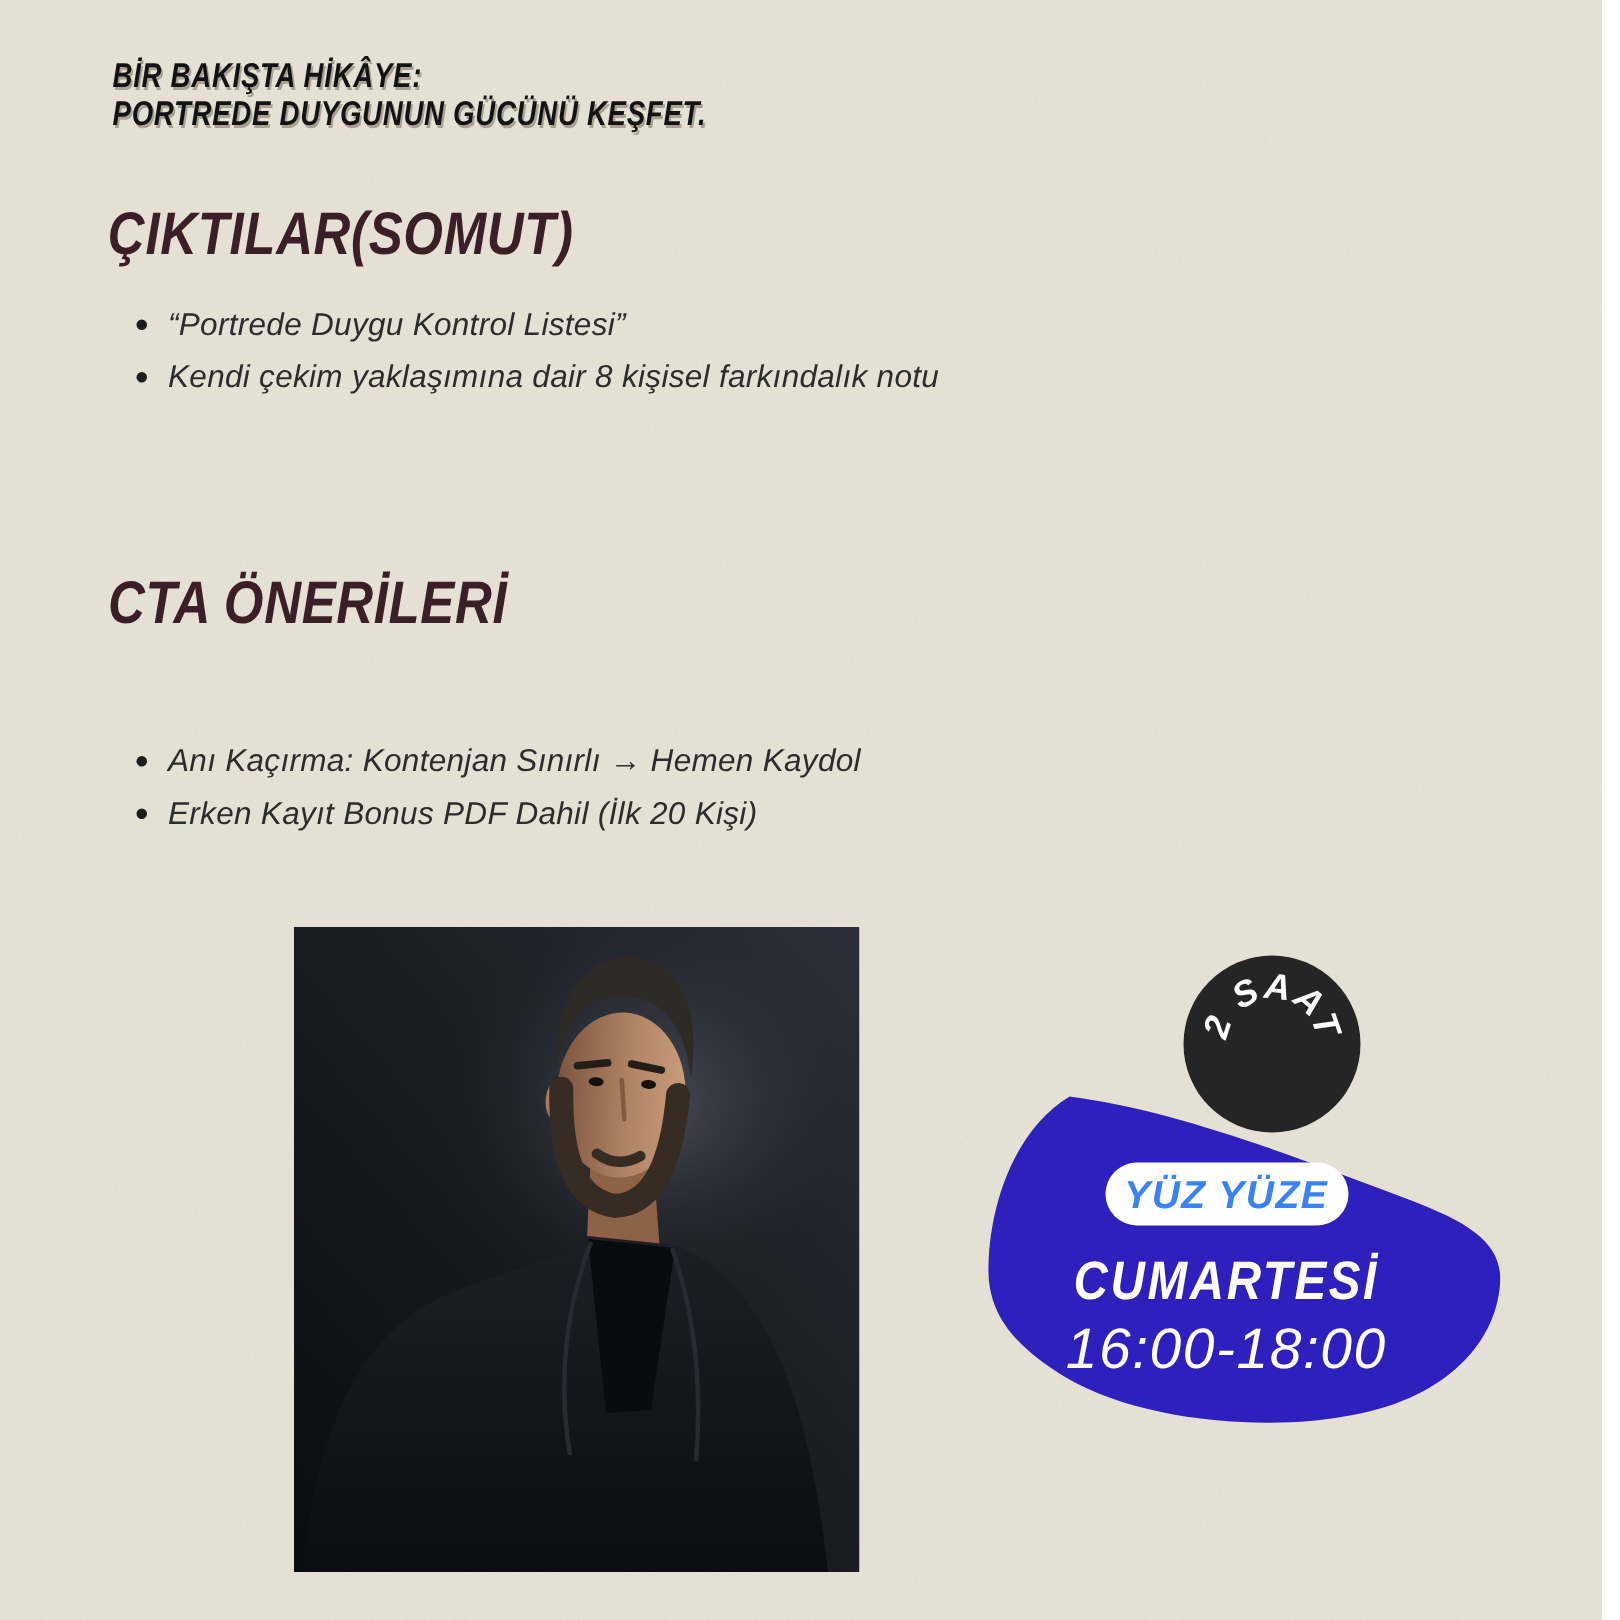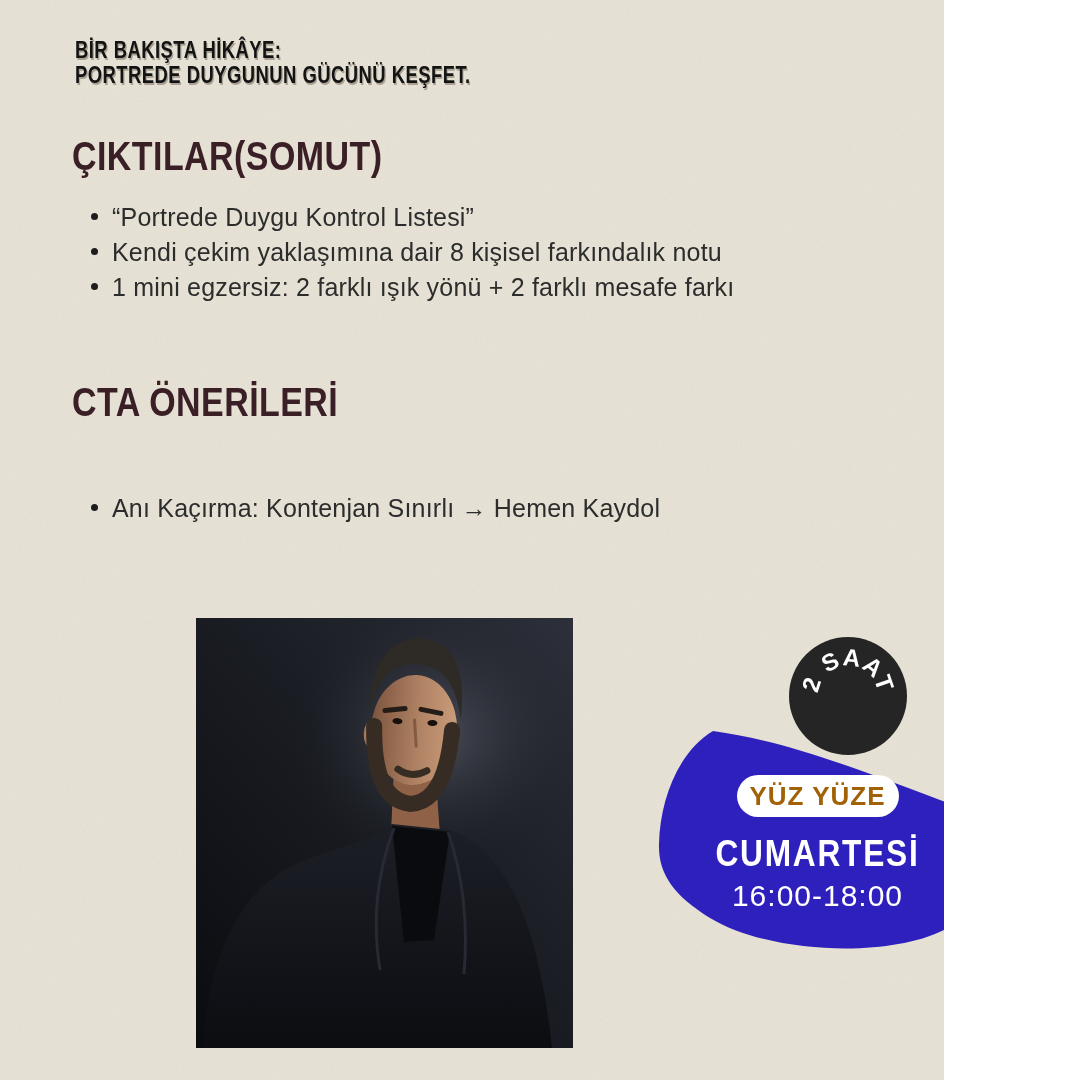--- a/index.html
+++ b/index.html
@@ -2,22 +2,22 @@
 <html><head>
 <meta charset="utf-8">
 <style>
   html,body{margin:0;padding:0;}
   body{
     width:1080px;height:1080px;
     font-family:"Liberation Sans","DejaVu Sans",sans-serif;
     -webkit-font-smoothing:antialiased;
   }
   .poster{
-    position:relative;width:944px;height:1080px;
-    background:#ece7da;overflow:hidden;
+    position:relative;width:1068px;height:1080px;
+    background:#ece7da;overflow:hidden;font-style:italic;
   }
   .texture{
     position:absolute;left:0;top:0;width:1080px;height:1080px;
     opacity:.5;pointer-events:none;
   }
   
   .headline{
     position:absolute;left:75px;top:38px;
     font-size:23px;font-weight:bold;line-height:25px;
     color:#131313;letter-spacing:.6px;
@@ -35,50 +35,50 @@
   .sec-title.outputs{left:72px;top:134px;}
   .sec-title.cta{left:72px;top:380px;}
   
   .bullets{
     position:absolute;margin:0;padding:0;list-style:none;
   }
   .bullets.outputs{left:88px;top:204px;}
   .bullets.cta{left:88px;top:495px;}
   .bullets li{
     position:relative;padding-left:24px;
-    font-size:25px;line-height:26px;margin-bottom:9px;
+    font-size:21px;line-height:26px;margin-bottom:9px;
     color:#2c2c2c;letter-spacing:.2px;white-space:nowrap;
   }
   .bullets li::before{
     content:"";position:absolute;left:3px;top:9px;
     width:7px;height:7px;border-radius:50%;background:#1d1d1d;
   }
   
   .portrait{
     position:absolute;left:196px;top:618px;width:377px;height:430px;
     margin:0;line-height:0;
   }
   
   .blob-svg{position:absolute;left:630px;top:618px;width:460px;height:350px;}
   .event-overlay{
     position:absolute;left:655px;top:775px;width:325px;
     text-align:center;color:#fff;
   }
   .pill{
     width:162px;height:42px;margin:0 auto;background:#ffffff;
     border-radius:22px;display:flex;align-items:center;justify-content:center;
-    font-weight:bold;font-size:26px;color:#a16207;letter-spacing:1px;
+    font-weight:bold;font-size:26px;color:#3b82f6;letter-spacing:1px;
   }
   .day{
     margin-top:16px;font-size:36px;font-weight:bold;
     letter-spacing:2px;transform:scaleX(.88);transform-origin:50% 50%;
     white-space:nowrap;
   }
   .time{
-    margin-top:4px;font-size:30px;font-weight:normal;letter-spacing:1px;
+    margin-top:4px;font-size:38px;font-weight:normal;letter-spacing:1px;
     white-space:nowrap;
   }
 </style>
 </head>
 <body>
 
 <div class="poster">
 
   <svg class="texture" width="1080" height="1080" aria-hidden="true">
     <filter id="grain">
@@ -90,26 +90,26 @@
 
   <header class="headline">
     <div>BİR BAKIŞTA HİKÂYE:</div>
     <div>PORTREDE DUYGUNUN GÜCÜNÜ KEŞFET.</div>
   </header>
 
   <h2 class="sec-title outputs">ÇIKTILAR(SOMUT)</h2>
   <ul class="bullets outputs">
     <li>“Portrede Duygu Kontrol Listesi”</li>
     <li>Kendi çekim yaklaşımına dair 8 kişisel farkındalık notu</li>
-    <li>1 mini egzersiz: 2 farklı ışık yönü + 2 farklı mesafe farkı</li>
   </ul>
 
   <h2 class="sec-title cta">CTA ÖNERİLERİ</h2>
   <ul class="bullets cta">
     <li>Anı Kaçırma: Kontenjan Sınırlı → Hemen Kaydol</li>
+    <li>Erken Kayıt Bonus PDF Dahil (İlk 20 Kişi)</li>
   </ul>
 
   <figure class="portrait">
     <svg viewBox="0 0 377 430" width="377" height="430">
       <defs>
         <linearGradient id="bgG" x1="0" y1="1" x2="1" y2="0">
           <stop offset="0" stop-color="#0b0c10"></stop>
           <stop offset="0.55" stop-color="#1b1d24"></stop>
           <stop offset="1" stop-color="#2d2f3a"></stop>
         </linearGradient>

